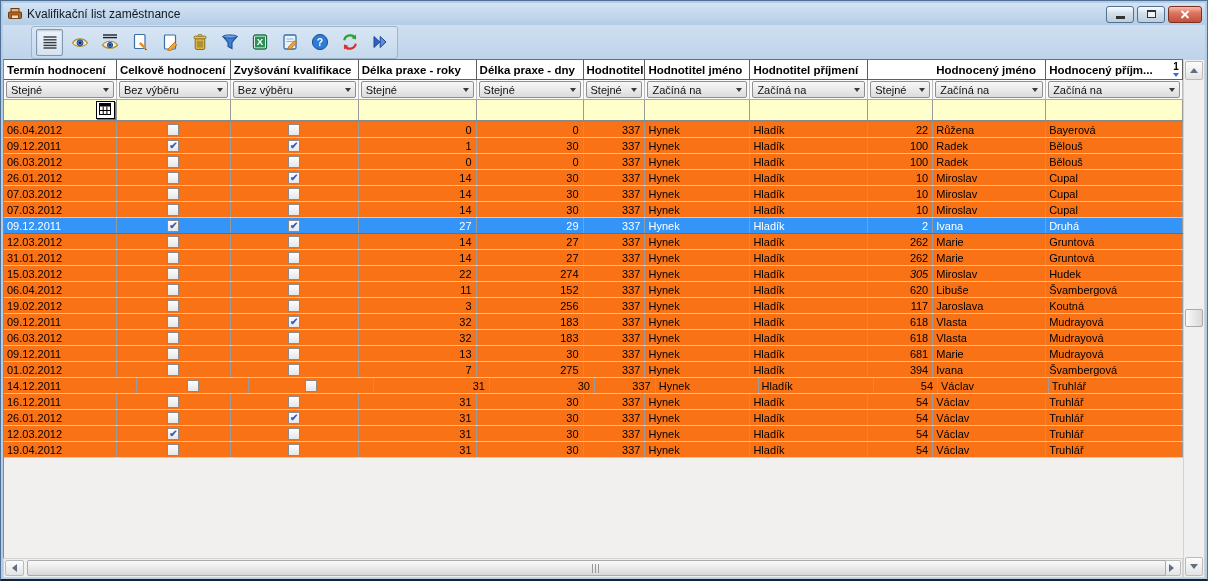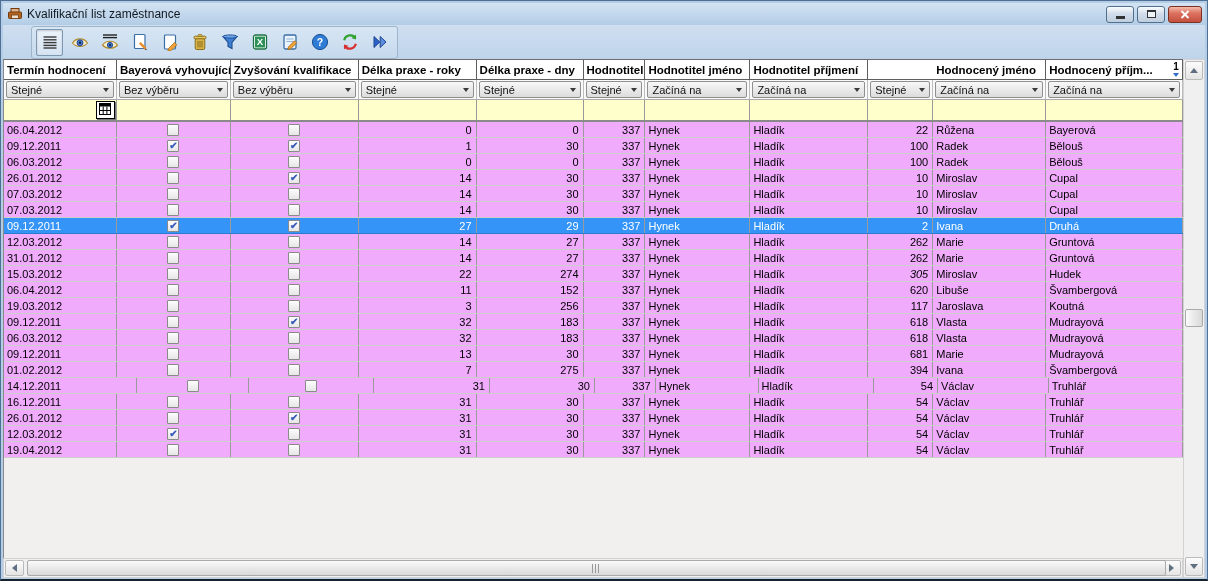--- a/index.html
+++ b/index.html
@@ -41,21 +41,21 @@
   .combo{flex:1;margin:1px 2px;display:flex;align-items:center;box-sizing:border-box;
     background:linear-gradient(#f8f8f8,#dcdcdc);border:1px solid #8f8f8f;border-radius:2px;
     font-size:11px;color:#111;padding:0 4px;overflow:hidden;white-space:nowrap;cursor:pointer;}
   .combo-arrow{margin-left:auto;width:0;height:0;border-left:3.5px solid transparent;border-right:3.5px solid transparent;border-top:4px solid #3a3a3a;}
 
   .g-inputrow{height:22px;background:var(--filter-bg,#ffffcc);border-bottom:2px solid #8a8a8a;}
   .g-icell{box-sizing:border-box;border-right:1px solid #9a9a9a;position:relative;cursor:text;}
   .datebtn{position:absolute;right:1px;top:1px;width:19px;height:18px;padding:0;margin:0;
     background:#fff;border:1px solid #000;box-shadow:1px 1px 0 #777;display:flex;align-items:center;justify-content:center;cursor:pointer;}
 
-  .g-data{height:16px;background:#f0abfc;border-bottom:1px solid #cdcdcd;cursor:default;}
+  .g-data{height:16px;background:#f97316;border-bottom:1px solid #cdcdcd;cursor:default;}
   .g-cell{box-sizing:border-box;border-right:1px solid #9a9a9a;font-size:11px;color:#000;display:flex;align-items:center;overflow:hidden;white-space:nowrap;}
   .a-left{justify-content:flex-start;padding-left:3px;}
   .a-right{justify-content:flex-end;padding-right:4px;}
   .a-center{justify-content:center;}
   .g-data.selected{background:var(--sel-bg,#3494f8);border-bottom-color:#2a7ad0;}
   .g-data.selected .g-cell{color:var(--sel-text,#fff);}
   .checkbox{width:12px;height:12px;box-sizing:border-box;border:1px solid #8a8a8a;border-radius:1px;
     background:linear-gradient(#fdfdfd,#e6e6e6);display:flex;align-items:center;justify-content:center;cursor:pointer;}
   .checkbox.checked::after{content:"✔";font-size:10px;line-height:10px;color:var(--check-color,#3b5bbf);font-weight:bold;}
   .g-filler{height:101px;background:#f1f0ef;}
@@ -234,21 +234,21 @@
   </div>
 
   <div class="content">
     <div class="leftpane">
       <div class="grid" id="grid">
           <div class="g-row g-head">
             <div class="g-hcell" style="width: 113px;">
               <span class="g-hlabel">Termín hodnocení</span>
             </div>
             <div class="g-hcell" style="width: 114px;">
-              <span class="g-hlabel">Bayerová vyhovující</span>
+              <span class="g-hlabel">Celkově hodnocení</span>
             </div>
             <div class="g-hcell" style="width: 128px;">
               <span class="g-hlabel">Zvyšování kvalifikace</span>
             </div>
             <div class="g-hcell" style="width: 118px;">
               <span class="g-hlabel">Délka praxe - roky</span>
             </div>
             <div class="g-hcell" style="width: 107px;">
               <span class="g-hlabel">Délka praxe - dny</span>
             </div>
@@ -549,21 +549,21 @@
             <div class="g-cell a-right" style="width: 118px;">11</div>
             <div class="g-cell a-right" style="width: 107px;">152</div>
             <div class="g-cell a-right" style="width: 62px;">337</div>
             <div class="g-cell a-left" style="width: 105px;">Hynek</div>
             <div class="g-cell a-left" style="width: 118px;">Hladík</div>
             <div class="g-cell a-right" style="width: 65px;">620</div>
             <div class="g-cell a-left" style="width: 113px;">Libuše</div>
             <div class="g-cell a-left" style="width: 137px;">Švambergová</div>
           </div>
           <div class="g-row g-data">
-            <div class="g-cell a-left" style="width: 113px;">19.03.2012</div>
+            <div class="g-cell a-left" style="width: 113px;">19.02.2012</div>
             <div class="g-cell a-center" style="width: 114px;">
               <span class="checkbox"></span>
             </div>
             <div class="g-cell a-center" style="width: 128px;">
               <span class="checkbox"></span>
             </div>
             <div class="g-cell a-right" style="width: 118px;">3</div>
             <div class="g-cell a-right" style="width: 107px;">256</div>
             <div class="g-cell a-right" style="width: 62px;">337</div>
             <div class="g-cell a-left" style="width: 105px;">Hynek</div>

